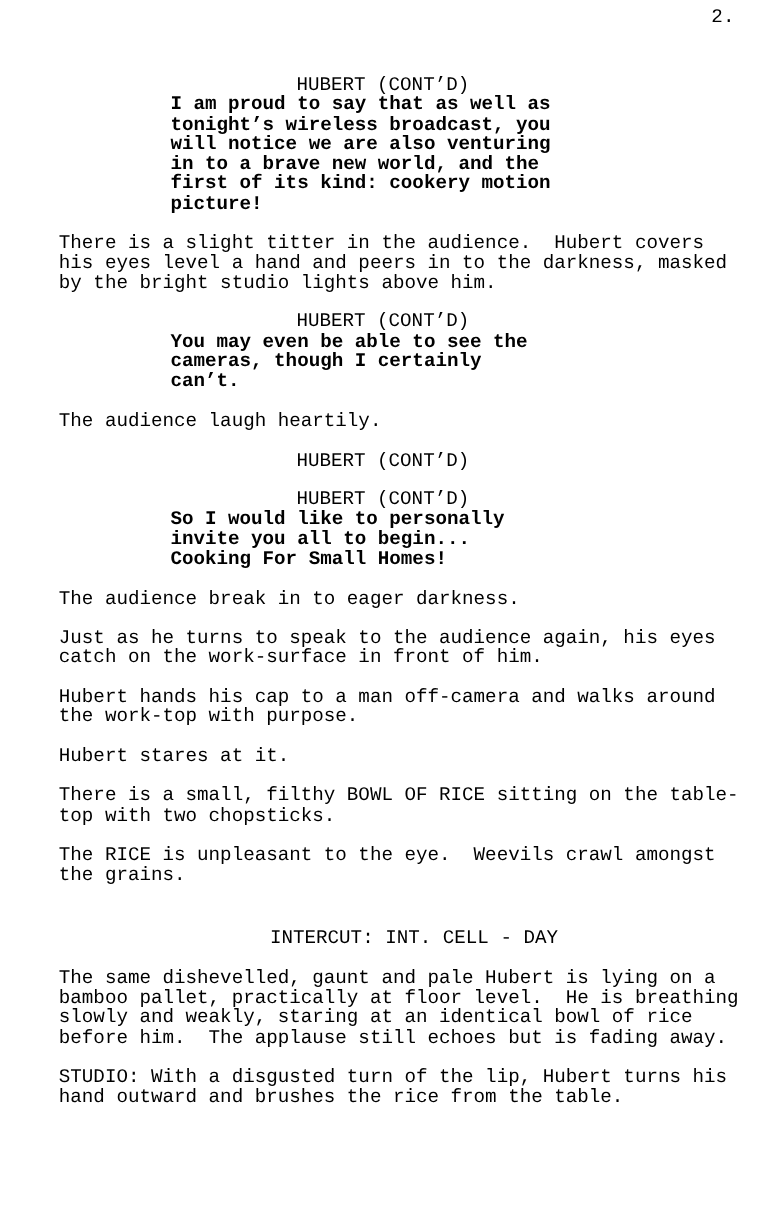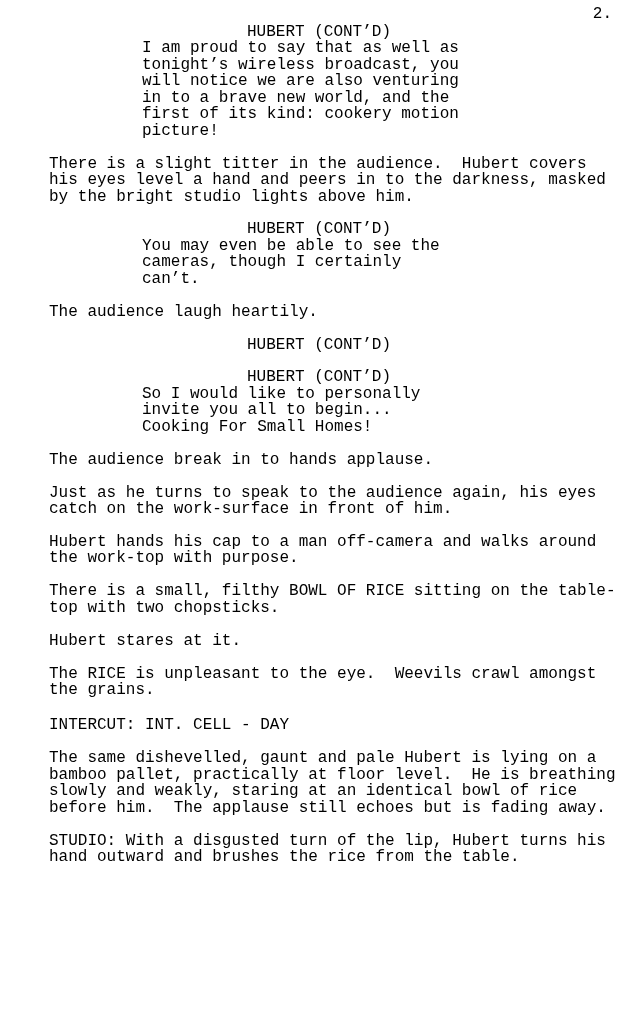--- a/index.html
+++ b/index.html
@@ -22,39 +22,41 @@
     position: absolute;
     top: 6px;
     right: 29px;
     white-space: pre;
   }
   .content {
     position: absolute;
     top: 0;
     left: 49px;
     right: 0;
-    padding-top: 24px;
+    padding-top: 63px;
   }
   .block {
     white-space: pre-wrap;
     margin: 0 0 16.45px 0;
   }
   .dialogue-group {
     margin: 0 0 16.45px 0;
   }
   .character {
     margin: 0;
     margin-left: 198px;
   }
   .dialogue {
     margin-bottom: 0;
     margin-left: 93px;
+    font-weight: bold;
   }
   .scene-heading {
-    margin-top: 19px;
+    margin-top: 37px;
+    text-align: center;
   }
 </style>
 </head>
 <body>
 
 <div class="page">
 
   <div class="page-number">2.</div>
 
   <div class="content">
@@ -87,32 +89,32 @@
     </div>
 
 
     <div class="dialogue-group">
       <div class="block character">HUBERT (CONT’D)</div>
       <div class="block dialogue">So I would like to personally
 invite you all to begin...
 Cooking For Small Homes!</div>
     </div>
 
-    <div class="block action">The audience break in to hands applause.</div>
+    <div class="block action">The audience break in to eager darkness.</div>
 
     <div class="block action">Just as he turns to speak to the audience again, his eyes
 catch on the work-surface in front of him.</div>
 
     <div class="block action">Hubert hands his cap to a man off-camera and walks around
 the work-top with purpose.</div>
 
+    <div class="block action">Hubert stares at it.</div>
+
     <div class="block action">There is a small, filthy BOWL OF RICE sitting on the table-
 top with two chopsticks.</div>
-
-    <div class="block action">Hubert stares at it.</div>
 
     <div class="block action">The RICE is unpleasant to the eye.  Weevils crawl amongst
 the grains.</div>
 
     <div class="block scene-heading">INTERCUT: INT. CELL - DAY</div>
 
     <div class="block action">The same dishevelled, gaunt and pale Hubert is lying on a
 bamboo pallet, practically at floor level.  He is breathing
 slowly and weakly, staring at an identical bowl of rice
 before him.  The applause still echoes but is fading away.</div>

